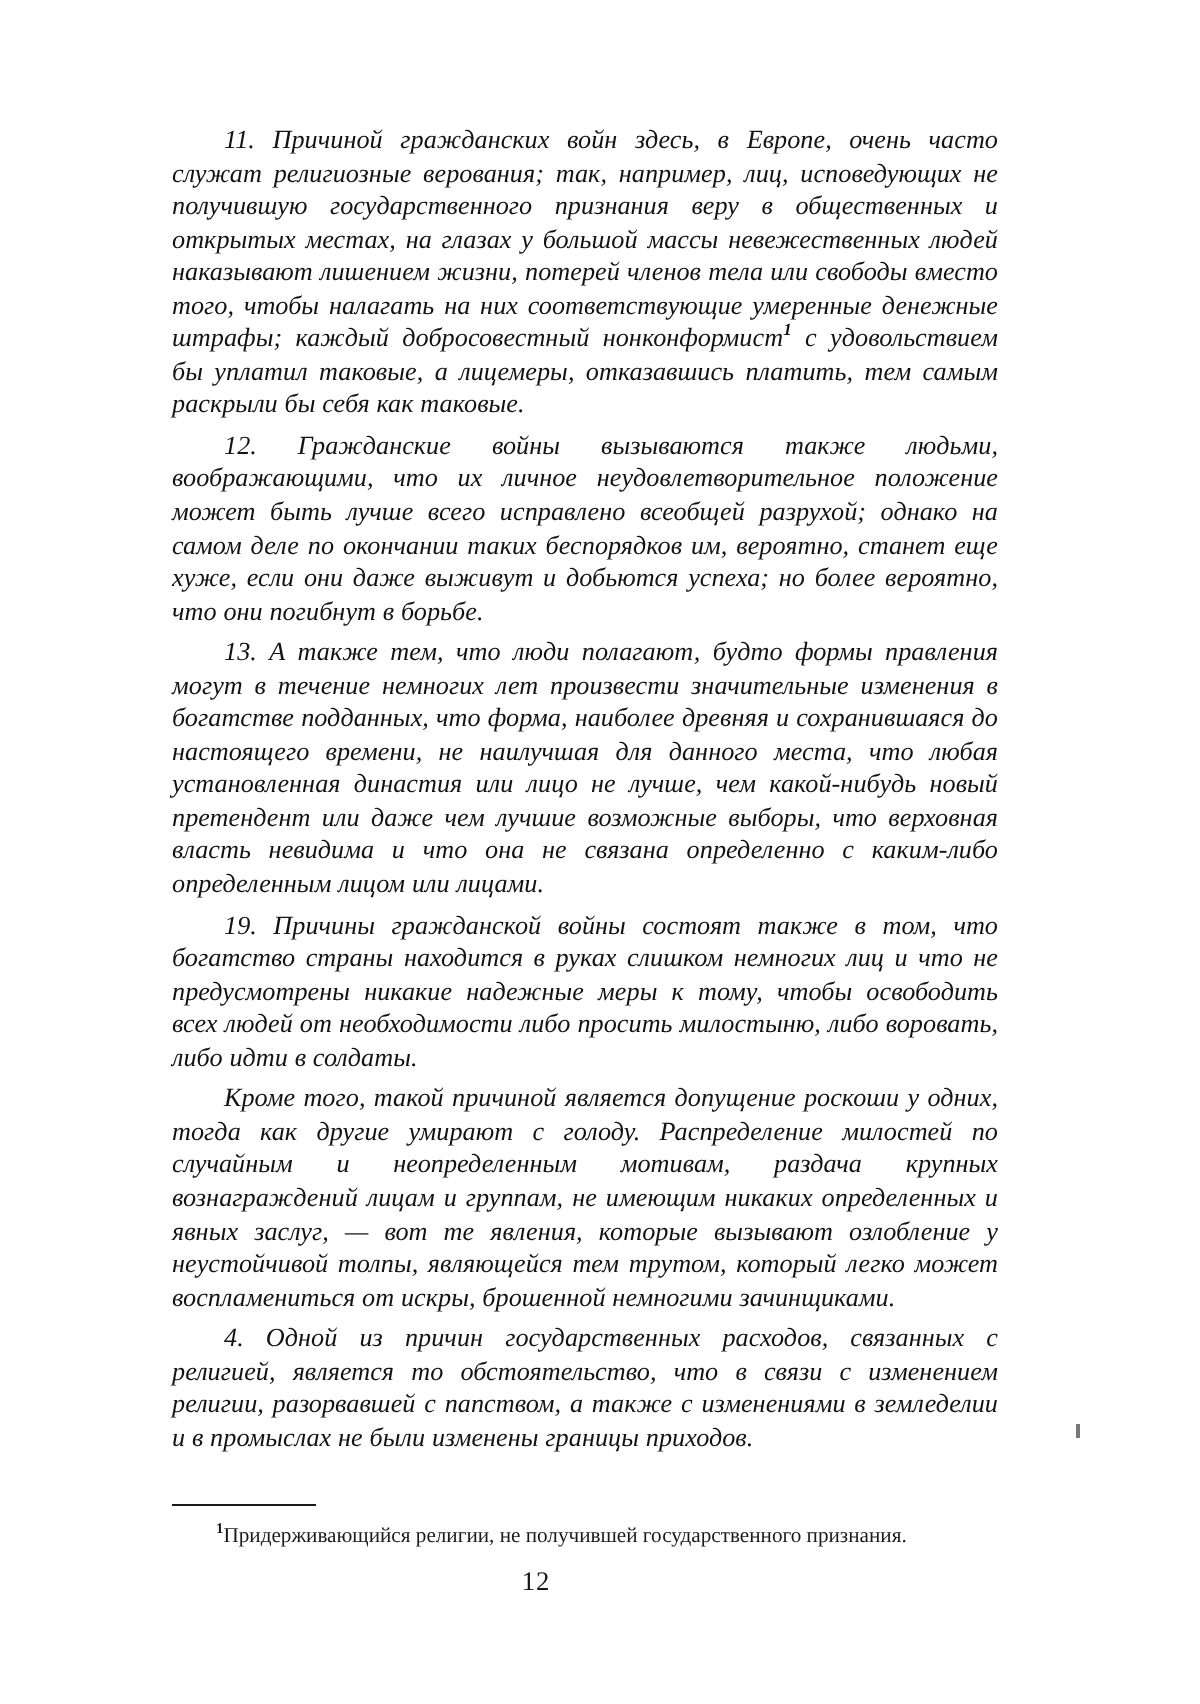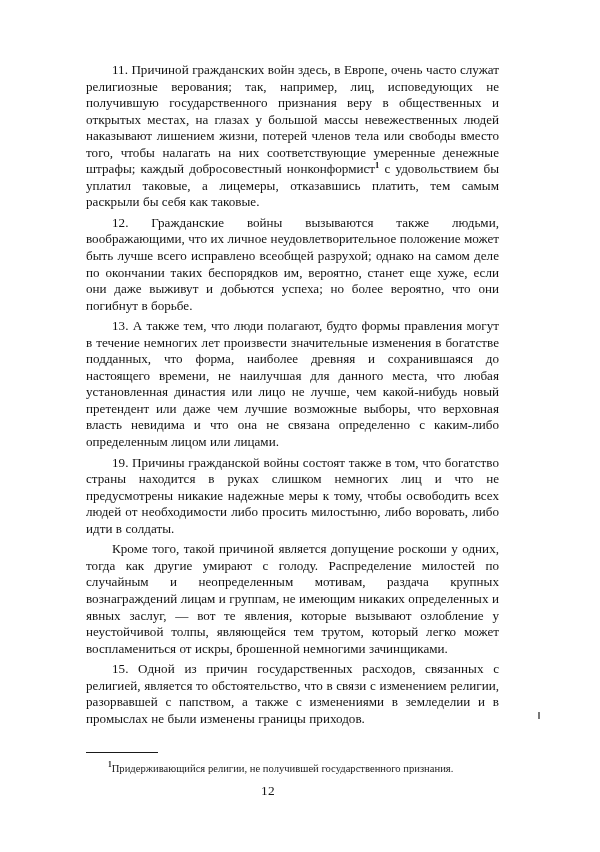--- a/index.html
+++ b/index.html
@@ -35,20 +35,21 @@
     text-align: justify;
     text-align-last: left;
     text-indent: 26px;
     font-size: 13.1px;
     line-height: 16.55px;
     letter-spacing: 0.02px;
     word-spacing: 0.1px;
     hyphens: manual;
     color: #121212;
     font-weight: 400;
+    font-style: italic;
   }
   p.para + p.para {
     margin-top: 4px;
   }
   sup.fnref {
     font-size: 8.5px;
     vertical-align: super;
     line-height: 0;
     font-weight: 700;
   }
@@ -110,21 +111,21 @@
     <p class="para"><span>11. Причиной гражданских войн здесь, в Европе, очень часто служат религиозные верования; так, например, лиц, исповедующих не получившую государственного признания веру в общественных и открытых местах, на глазах у большой массы невежественных людей наказывают лишением жизни, потерей членов тела или свободы вместо того, чтобы налагать на них соответствующие умеренные денежные штрафы; каждый добросовестный нонконформист</span><sup class="fnref">1</sup><span> с удовольствием бы уплатил таковые, а лицемеры, отказавшись платить, тем самым раскрыли бы себя как таковые.</span></p>
 
     <p class="para">12. Гражданские войны вызываются также людьми, воображающими, что их личное неудовлетворительное положение может быть лучше всего исправлено всеобщей разрухой; однако на самом деле по окончании таких беспорядков им, вероятно, станет еще хуже, если они даже выживут и добьются успеха; но более вероятно, что они погибнут в борьбе.</p>
 
     <p class="para">13. А также тем, что люди полагают, будто формы правления могут в течение немногих лет произвести значительные изменения в богатстве подданных, что форма, наиболее древняя и сохранившаяся до настоящего времени, не наилучшая для данного места, что любая установленная династия или лицо не лучше, чем какой-нибудь новый претендент или даже чем лучшие возможные выборы, что верховная власть невидима и что она не связана определенно с каким-либо определенным лицом или лицами.</p>
 
     <p class="para">19. Причины гражданской войны состоят также в том, что богатство страны находится в руках слишком немногих лиц и что не предусмотрены никакие надежные меры к тому, чтобы освободить всех людей от необходимости либо просить милостыню, либо воровать, либо идти в солдаты.</p>
 
     <p class="para">Кроме того, такой причиной является допущение роскоши у одних, тогда как другие умирают с голоду. Распределение милостей по случайным и неопределенным мотивам, раздача крупных вознаграждений лицам и группам, не имеющим никаких определенных и явных заслуг, — вот те явления, которые вызывают озлобление у неустойчивой толпы, являющейся тем трутом, который легко может воспламениться от искры, брошенной немногими зачинщиками.</p>
 
-    <p class="para">15. Одной из причин государственных расходов, связанных с религией, является то обстоятельство, что в связи с изменением религии, разорвавшей с папством, а также с изменениями в земледелии и в промыслах не были изменены границы приходов.</p>
+    <p class="para">4. Одной из причин государственных расходов, связанных с религией, является то обстоятельство, что в связи с изменением религии, разорвавшей с папством, а также с изменениями в земледелии и в промыслах не были изменены границы приходов.</p>
 
   </div>
 
   <div class="footnote-area">
     <div class="footnote-rule"></div>
     <p class="footnote"><sup class="fnmark">1</sup><span>Придерживающийся религии, не получившей государственного признания.</span></p>
   </div>
 
   <div class="page-number">12</div>
 

